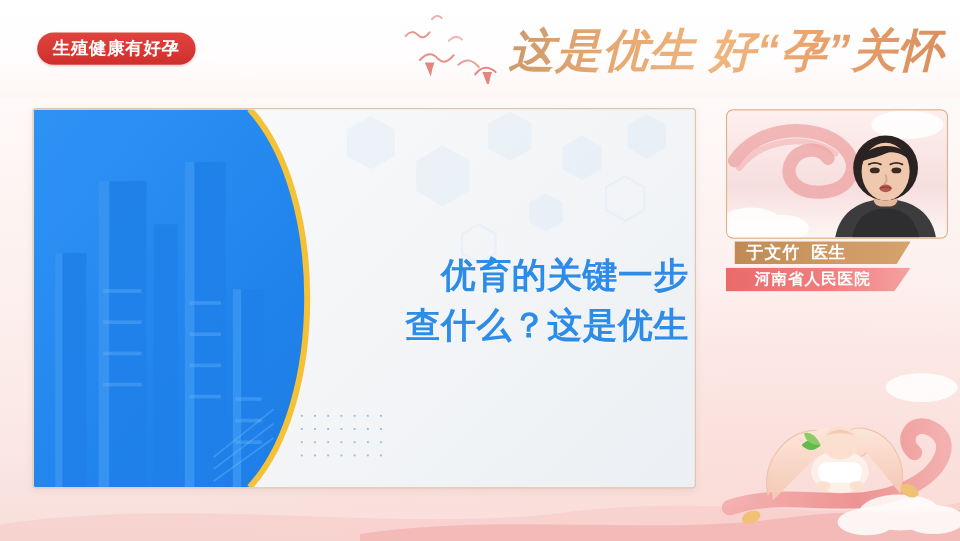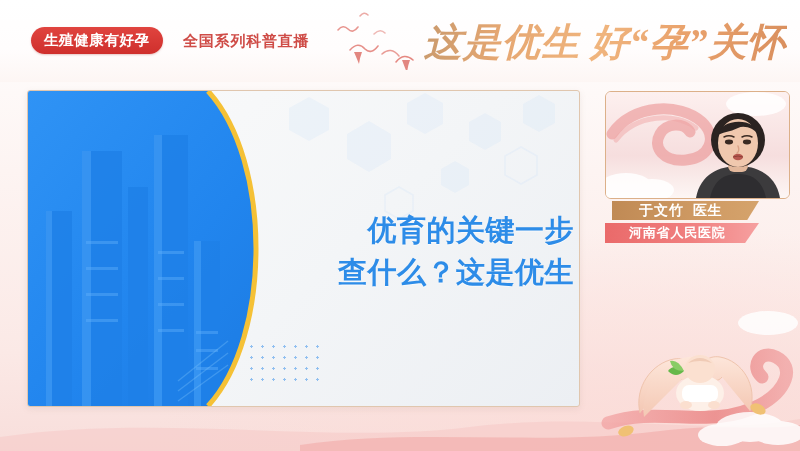--- a/index.html
+++ b/index.html
@@ -6,21 +6,20 @@
   html,body{margin:0;padding:0;}
   body{
     width:800px;height:451px;overflow:hidden;
     font-family:"Liberation Sans","DejaVu Sans",sans-serif;
     background:#fdf2f0;
   }
   .stage{position:relative;width:800px;height:451px;overflow:hidden;
     background:
       radial-gradient(120% 90% at 85% 100%, #fbdcd8 0%, rgba(251,220,216,0) 55%),
       linear-gradient(180deg,#ffffff 0%,#fdf4f2 38%,#fbe9e6 78%,#f8dedb 100%);
-    font-family: Liberation Serif, serif;
   }
 
   
   .header{position:absolute;left:0;top:0;width:800px;height:82px;
     background:linear-gradient(180deg,#ffffff 0%,#fffdfd 60%,#fdf6f4 100%);
     overflow:hidden;}
   .badge{position:absolute;left:31px;top:27px;height:27px;padding:0 13px;
     display:flex;align-items:center;justify-content:center;
     background:linear-gradient(180deg,#e0443f 0%,#cf2f2c 100%);
     border-radius:14px;color:#fff;font-size:14.5px;font-weight:bold;
@@ -57,21 +56,21 @@
   .video{position:absolute;left:605px;top:91px;width:183px;height:106px;
     border:1.5px solid #dcb089;border-radius:6px;overflow:hidden;
     background:linear-gradient(180deg,#fbeeee 0%,#f7dcdc 55%,#fdf3f1 100%);}
   .vidbg{position:absolute;inset:0;}
   .person{position:absolute;left:84px;top:20px;width:96px;height:86px;}
 
   
   .plate-name{position:absolute;left:612px;top:201px;width:147px;height:19px;
     background:linear-gradient(90deg,#c08a55 0%,#cf9a63 60%,#d5a36c 100%);
     clip-path:polygon(0 0,100% 0,92% 100%,0 100%);
-    display:flex;align-items:center;padding-left:27px;box-sizing:border-box;gap:9px;}
+    display:flex;align-items:center;padding-left:10px;box-sizing:border-box;gap:9px;}
   .plate-name .nm{color:#fff;font-size:14px;font-weight:bold;letter-spacing:1px;}
   .plate-name .role{color:#fff;font-size:14px;font-weight:bold;letter-spacing:.5px;}
   .plate-hosp{position:absolute;left:605px;top:223px;width:154px;height:20px;
     background:linear-gradient(90deg,#ea6a6a 0%,#f07f7f 55%,#f6a0a0 100%);
     clip-path:polygon(0 0,100% 0,91% 100%,0 100%);
     display:flex;align-items:center;padding-left:24px;box-sizing:border-box;}
   .plate-hosp span{color:#fff;font-size:13px;font-weight:bold;letter-spacing:.8px;}
 
   
   .babyart{position:absolute;right:0;bottom:0;width:200px;height:150px;}
@@ -97,21 +96,20 @@
       <g fill="#dc6a62" opacity=".8">
         <path d="M24 48 q3 7 5 12 q1 -7 3 -12z"></path>
         <path d="M72 56 q3 8 5 13 q1 -8 3 -13z"></path>
       </g>
     </svg>
 
     <div class="badge">
       <span>生殖健康有好孕</span>
     </div>
 
-    <div class="subtitle">全国系列科普直播</div>
 
     <div class="headline">这是优生 好“孕”关怀</div>
   </div>
 
   <div class="slide">
 
     <svg class="hexes" viewBox="0 0 330 250">
       <g fill="#cfe2f7" opacity=".45">
         <polygon points="60,6 80,17 80,39 60,50 40,39 40,17"></polygon>
         <polygon points="120,30 142,43 142,68 120,81 98,68 98,43"></polygon>

